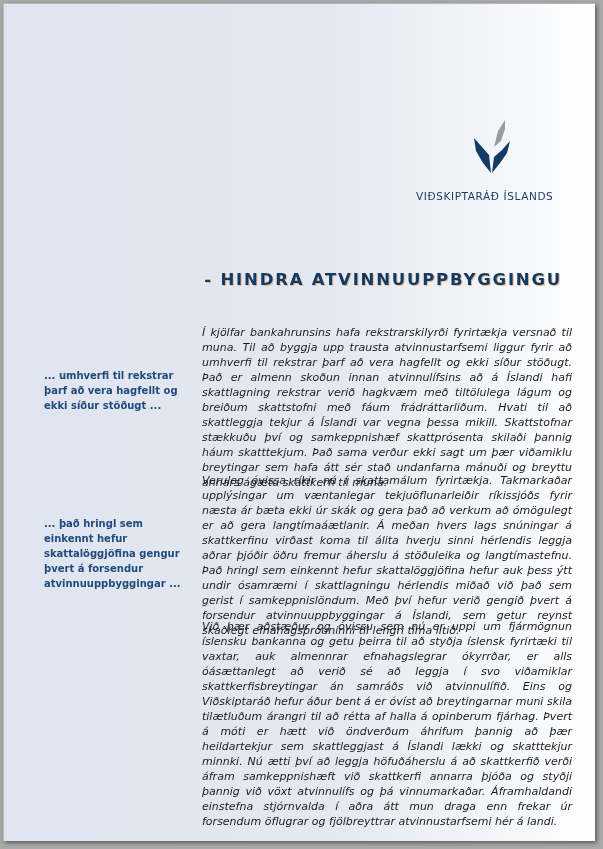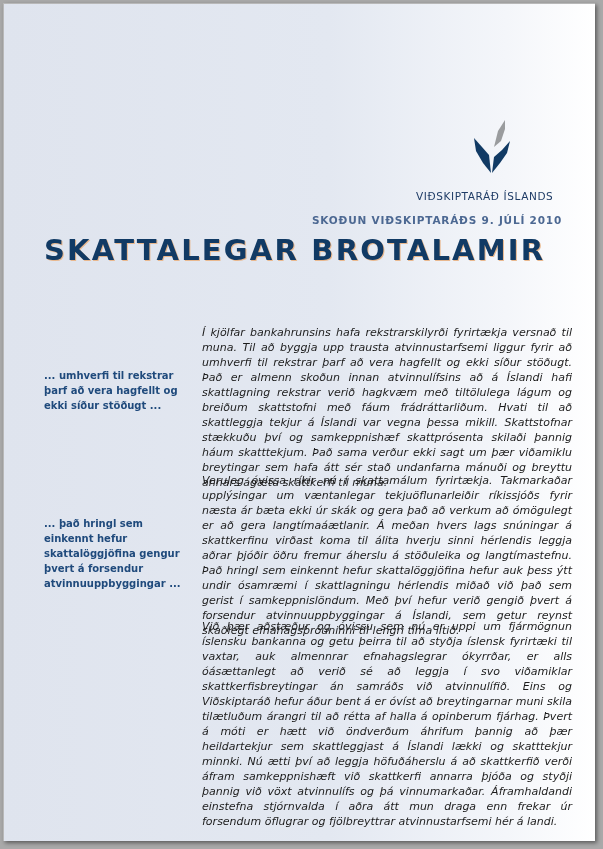--- a/index.html
+++ b/index.html
@@ -108,22 +108,21 @@
   <svg class="logo" viewBox="0 0 40 58">
 
     <path d="M22 30 L26 14 L33 3 L33 12 L29 24 Z" fill="#9a9c9e"></path>
 
     <path d="M2 21 L10 30 L17 38 L19 56 L11 46 L4 34 Z" fill="#113a64"></path>
 
     <path d="M38 24 L30 33 L22 40 L20 56 L28 46 L35 36 Z" fill="#113a64"></path>
   </svg>
   <div class="logo-text">VIÐSKIPTARÁÐ ÍSLANDS</div>
 
-  <div class="dateline">SKOÐUN VIÐSKIPTARÁÐS 9. JÚLÍ 2010</div>
-  <div class="title">SKATTALEGAR BROTALAMIR</div>
+  <div class="subtitle">- HINDRA ATVINNUUPPBYGGINGU</div>
 
   <div class="pull-quote" style="top:512px;">... það hringl sem einkennt hefur skattalöggjöfina gengur þvert á forsendur atvinnuuppbyggingar ...</div>
   <div class="pull-quote" style="top:364px;">... umhverfi til rekstrar þarf að vera hagfellt og ekki síður stöðugt ...</div>
 
   <p class="body-para" style="top:321px;">Í kjölfar bankahrunsins hafa rekstrarskilyrði fyrirtækja versnað til muna. Til að byggja upp trausta atvinnustarfsemi liggur fyrir að umhverfi til rekstrar þarf að vera hagfellt og ekki síður stöðugt. Það er almenn skoðun innan atvinnulífsins að á Íslandi hafi skattlagning rekstrar verið hagkvæm með tiltölulega lágum og breiðum skattstofni með fáum frádráttarliðum. Hvati til að skattleggja tekjur á Íslandi var vegna þessa mikill. Skattstofnar stækkuðu því og samkeppnishæf skattprósenta skilaði þannig háum skatttekjum. Það sama verður ekki sagt um þær viðamiklu breytingar sem hafa átt sér stað undanfarna mánuði og breyttu annars ágætu skattkerfi til muna.</p>
   <p class="body-para" style="top:469px;">Veruleg óvissa ríkir nú í skattamálum fyrirtækja. Takmarkaðar upplýsingar um væntanlegar tekjuöflunarleiðir ríkissjóðs fyrir næsta ár bæta ekki úr skák og gera það að verkum að ómögulegt er að gera langtímaáætlanir. Á meðan hvers lags snúningar á skattkerfinu virðast koma til álita hverju sinni hérlendis leggja aðrar þjóðir öðru fremur áherslu á stöðuleika og langtímastefnu. Það hringl sem einkennt hefur skattalöggjöfina hefur auk þess ýtt undir ósamræmi í skattlagningu hérlendis miðað við það sem gerist í samkeppnislöndum. Með því hefur verið gengið þvert á forsendur atvinnuuppbyggingar á Íslandi, sem getur reynst skaðlegt efnahagsþróuninni til lengri tíma litið.</p>
   <p class="body-para" style="top:615px;">Við þær aðstæður og óvissu sem nú er uppi um fjármögnun íslensku bankanna og getu þeirra til að styðja íslensk fyrirtæki til vaxtar, auk almennrar efnahagslegrar ókyrrðar, er alls óásættanlegt að verið sé að leggja í svo viðamiklar skattkerfisbreytingar án samráðs við atvinnulífið. Eins og Viðskiptaráð hefur áður bent á er óvíst að breytingarnar muni skila tilætluðum árangri til að rétta af halla á opinberum fjárhag. Þvert á móti er hætt við öndverðum áhrifum þannig að þær heildartekjur sem skattleggjast á Íslandi lækki og skatttekjur minnki. Nú ætti því að leggja höfuðáherslu á að skattkerfið verði áfram samkeppnishæft við skattkerfi annarra þjóða og styðji þannig við vöxt atvinnulífs og þá vinnumarkaðar. Áframhaldandi einstefna stjórnvalda í aðra átt mun draga enn frekar úr forsendum öflugrar og fjölbreyttrar atvinnustarfsemi hér á landi.</p>
 
 </div>
 

